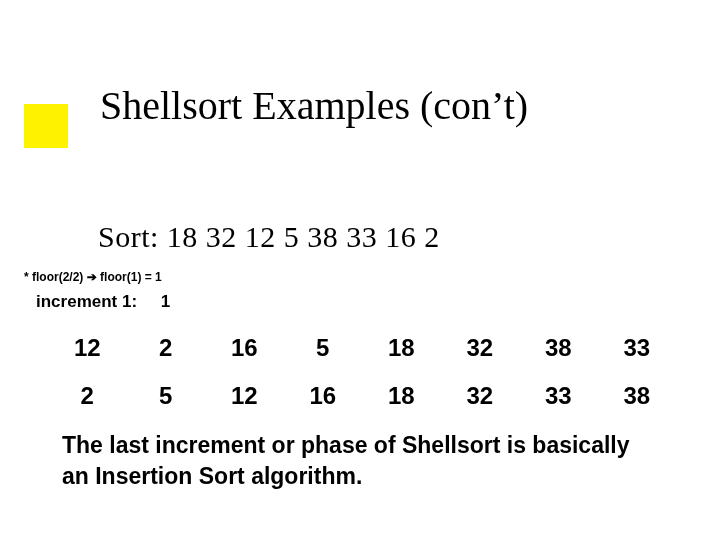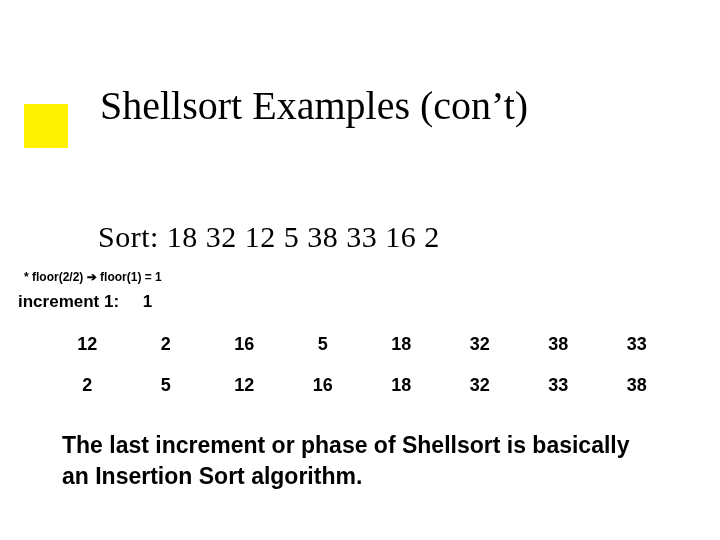--- a/index.html
+++ b/index.html
@@ -3,24 +3,24 @@
 <meta charset="utf-8">
 <style>
   * { box-sizing: border-box; margin: 0; padding: 0; }
   html, body { width: 720px; height: 540px; background: #fff; font-family: Arial, Helvetica, sans-serif; color: #000; }
   .slide { position: relative; width: 572px; height: 540px; padding: 40px 36px 36px 36px; }
   .bar { position: absolute; left: 24px; top: 104px; width: 44px; height: 44px; background: #fff200; }
   .title { position: absolute; left: 100px; top: 82px; font-family: "Times New Roman", Times, serif; font-size: 40px; }
   .sort-line { position: absolute; left: 98px; top: 212px; font-family: "Times New Roman", Times, serif; font-size: 30px; letter-spacing: 0.5px; margin-top: 8px; }
   .calc { position: absolute; left: 24px; top: 270px; font-size: 12px; font-weight: bold; }
   .arrow { font-family: Arial, sans-serif; }
-  .inc-line { position: absolute; left: 18px; top: 292px; font-size: 17px; font-weight: bold; }
+  .inc-line { position: absolute; left: 36px; top: 292px; font-size: 17px; font-weight: bold; }
   .tblwrap { position: absolute; left: 48px; top: 324px; width: 628px; }
   table { width: 100%; border-collapse: collapse; table-layout: fixed; }
-  td { text-align: center; font-size: 18px; font-weight: bold; padding: 10px 0; }
+  td { text-align: center; font-size: 24px; font-weight: bold; padding: 10px 0; }
   .closing { position: absolute; left: 62px; top: 430px; width: 600px; font-size: 23px; font-weight: bold; line-height: 1.35; }
 </style>
 </head>
 <body>
 
 <div class="slide">
 
   <div class="bar"></div>
 
   <div class="title">Shellsort Examples (con’t)</div>

